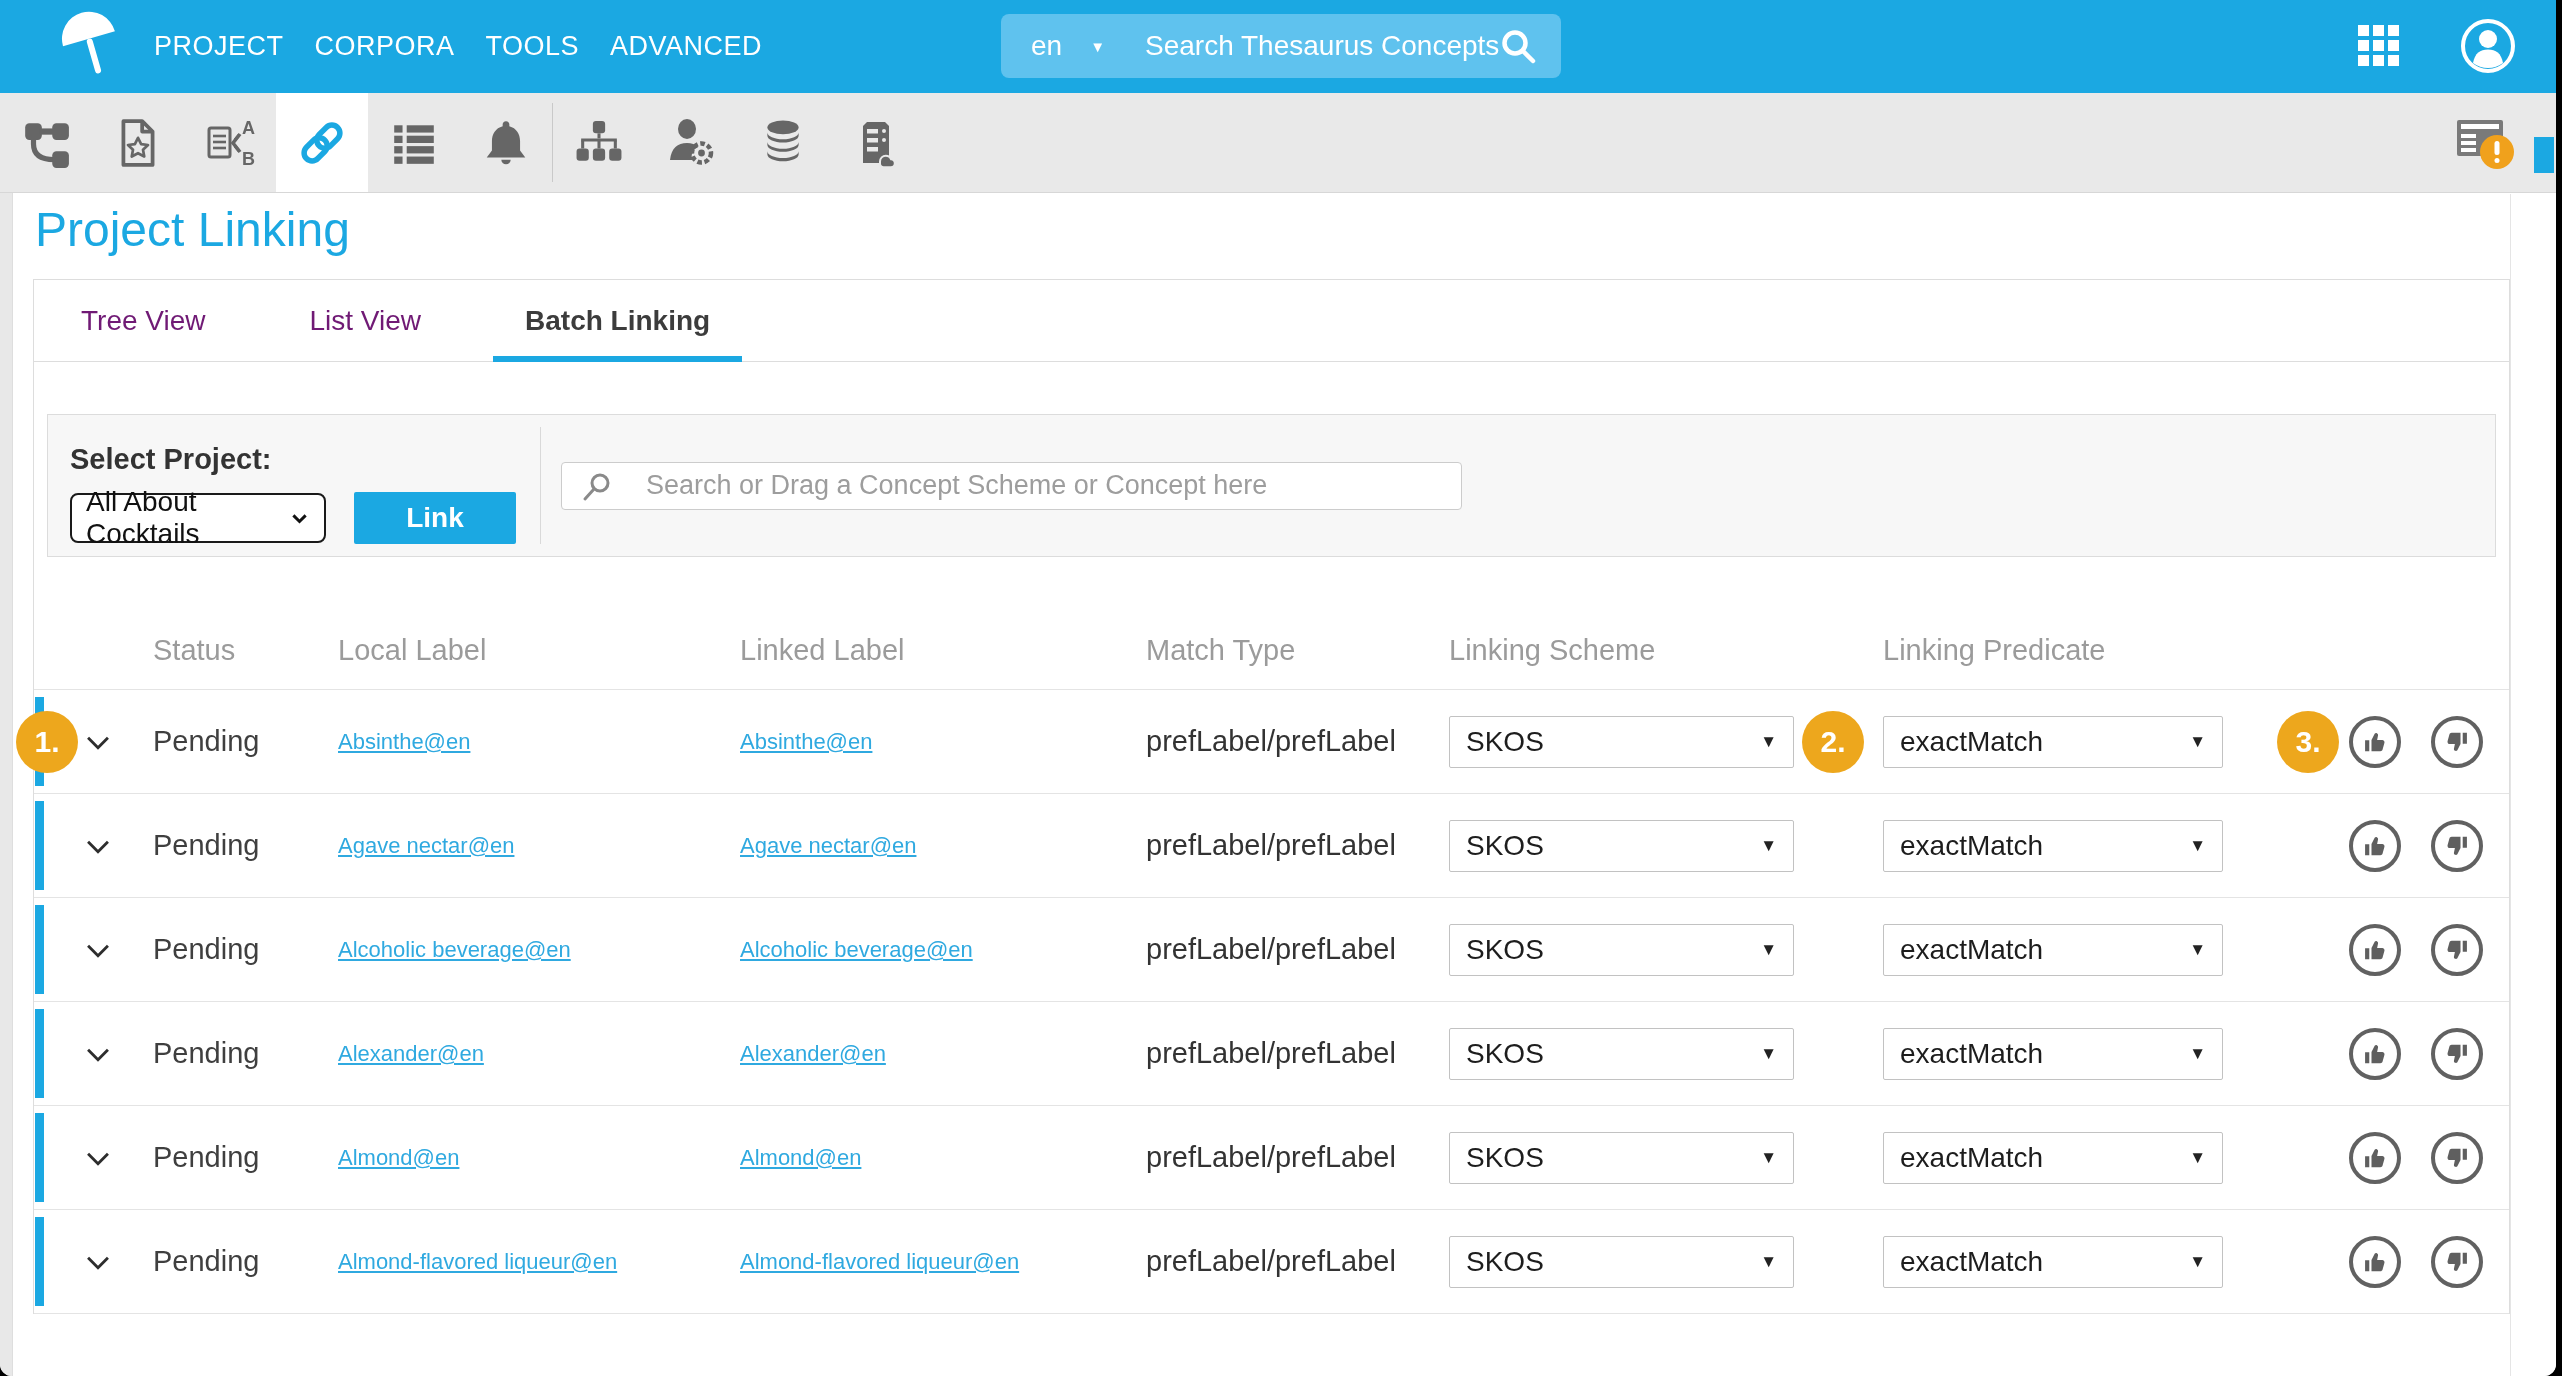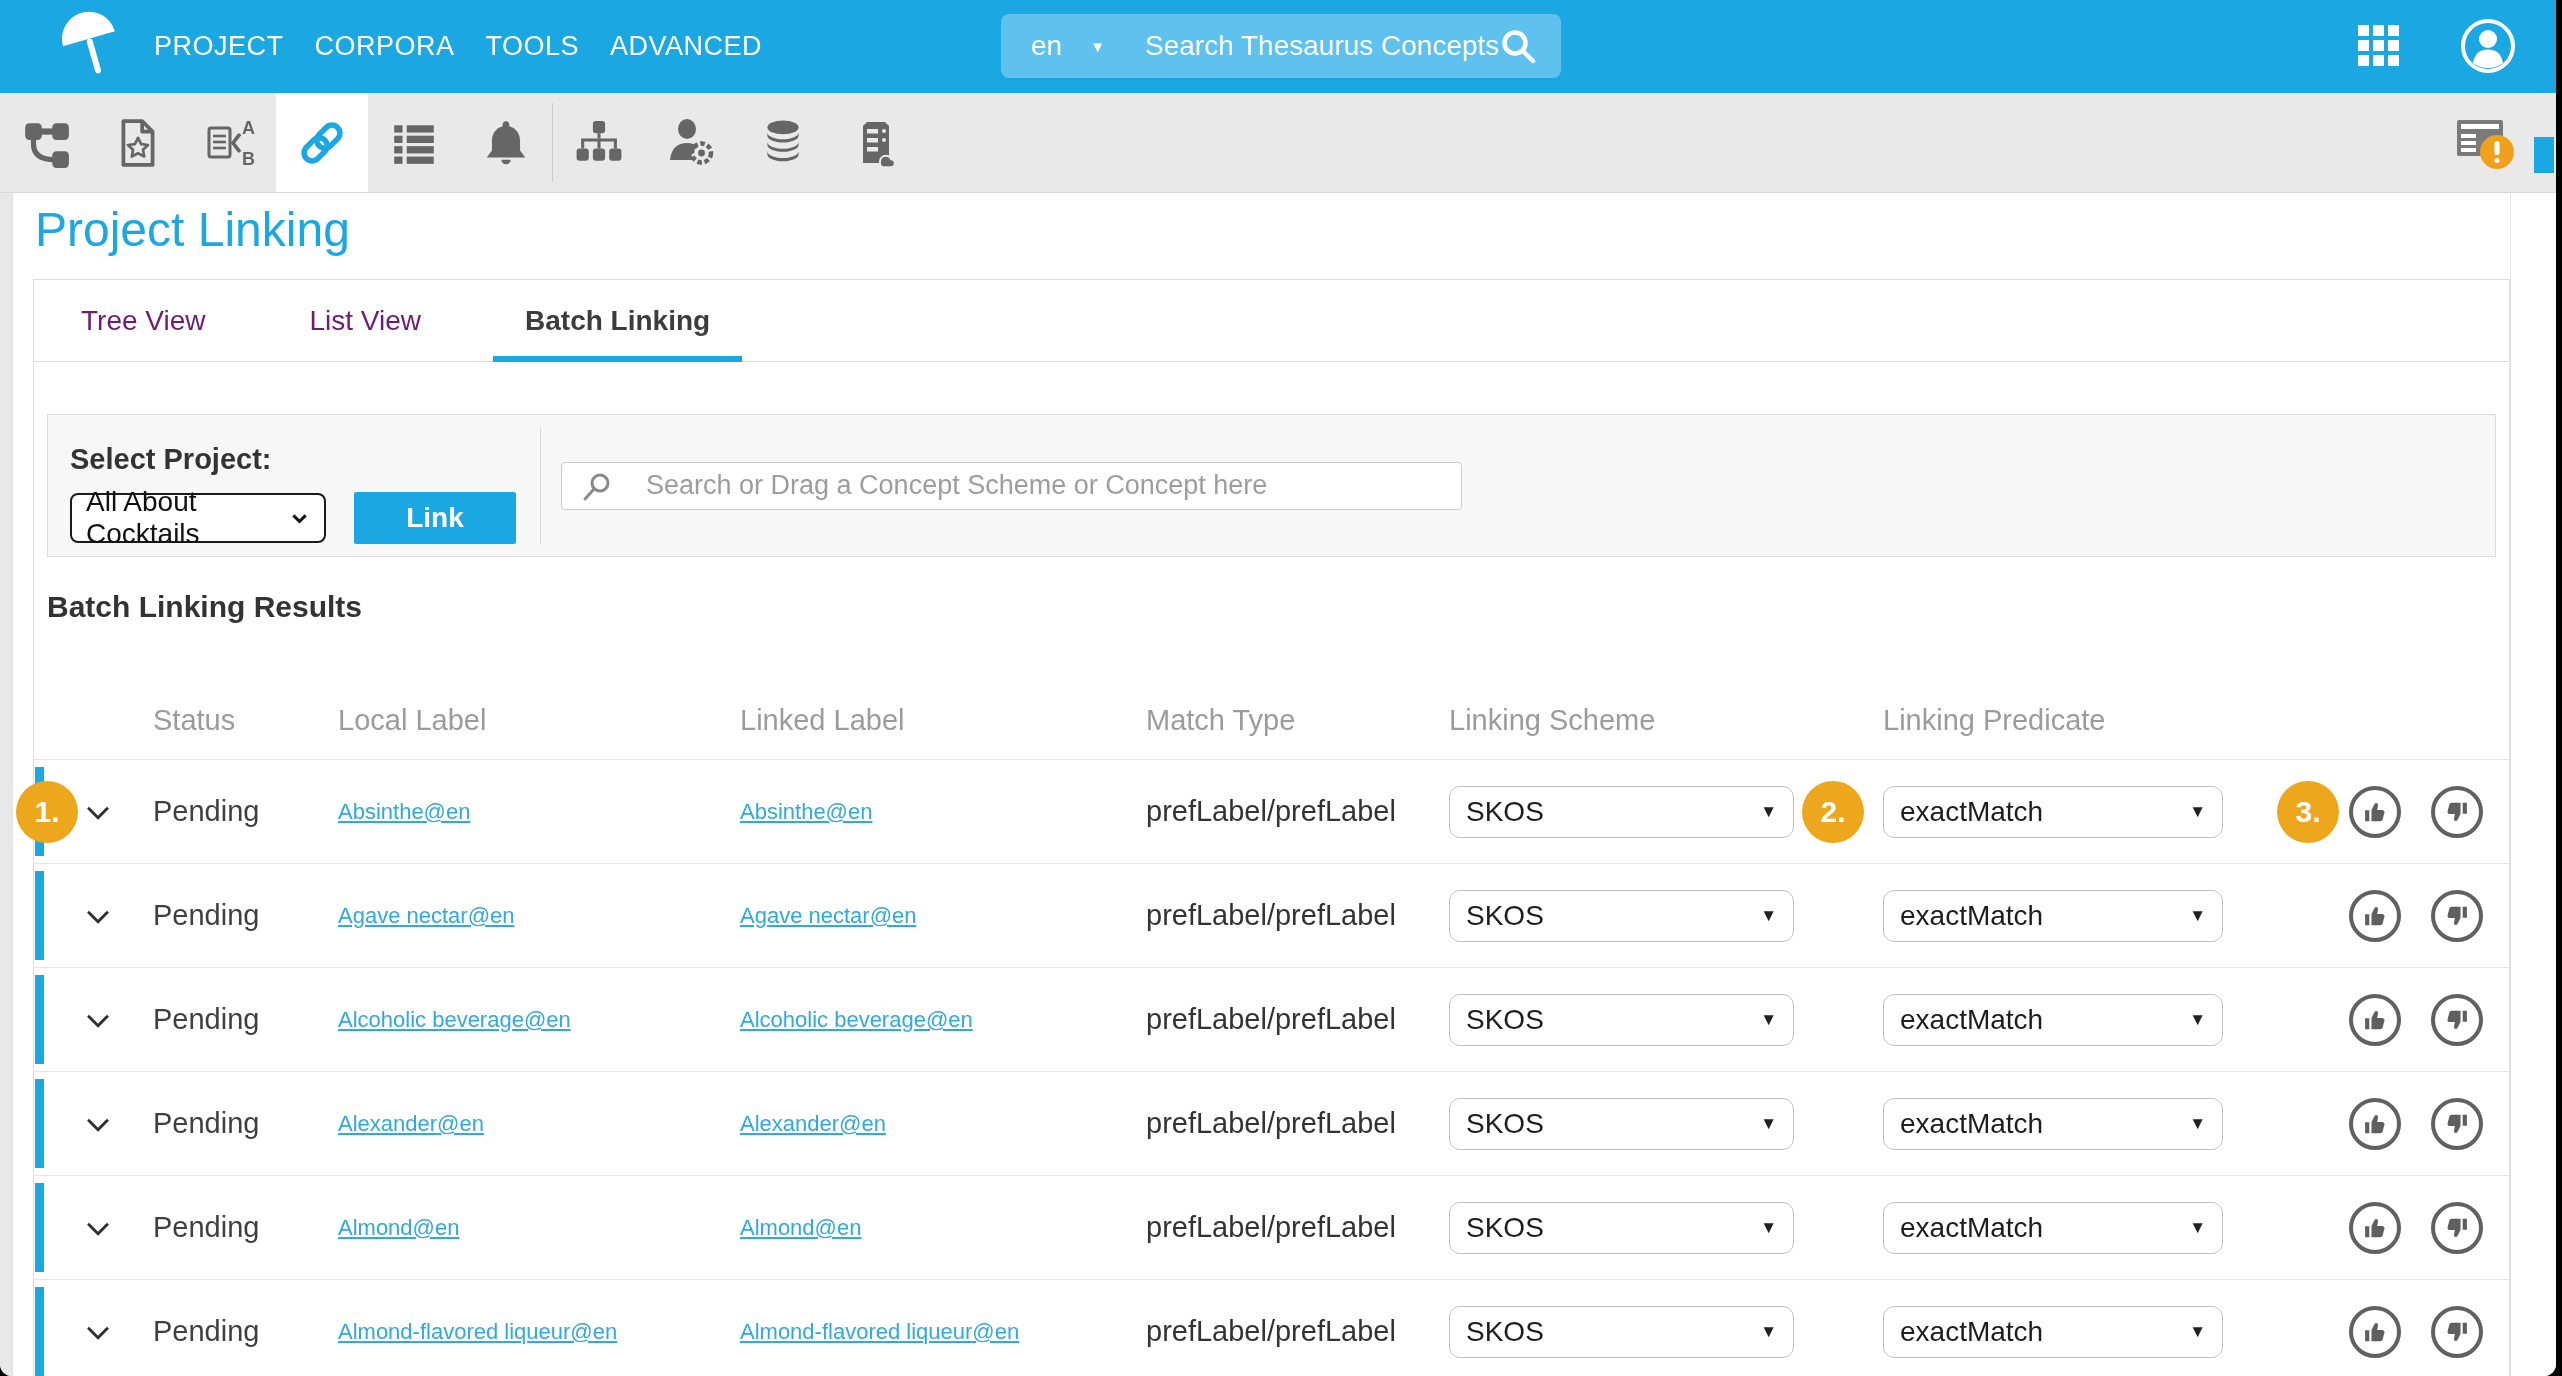--- a/index.html
+++ b/index.html
@@ -74,21 +74,21 @@
   .thead{height:133px; align-items:end; padding-bottom:22px; border-bottom:1px solid #e4e4e4;}
   .thead .hc{font-size:29px; color:var(--header-gray);}
   .trow{position:relative; height:104px; border-bottom:1px solid #e4e4e4;}
   .c{display:flex; align-items:center;}
   .c-exp{position:relative; height:100%;}
   .rowbar{position:absolute; left:1px; top:7px; bottom:7px; width:9px; background:var(--accent);}
   .chev{position:absolute; left:47px; top:50%; margin-top:-17px; width:34px; height:34px; cursor:pointer; color:#2d2d2d;}
   .c-status{font-size:29px; color:var(--text-dark);}
   .clink{font-size:22px; color:var(--link); text-decoration:underline; line-height:1.35; max-width:345px; display:inline-block; cursor:pointer;}
   .c-match{font-size:29px; color:#333;}
-  .fsel{height:52px; background:#fff; border:1px solid #c2c2c2; border-radius:11px; display:flex; align-items:center;
+  .fsel{height:52px; background:#fff; border:1px solid #c2c2c2; border-radius:2px; display:flex; align-items:center;
     justify-content:space-between; padding:0 16px; font-size:28px; color:#1d1d1d; cursor:pointer;}
   .fsel-scheme{width:345px;}
   .fsel-pred{width:340px;}
   .fcaret{font-size:17px; color:#222; margin-left:10px;}
   .c-actions{justify-content:flex-end; gap:30px; padding-right:28px;}
   .thumb{width:52px; height:52px; border:4px solid #616161; border-radius:50%; display:flex; align-items:center;
     justify-content:center; color:#5f5f5f; cursor:pointer; background:#fff;}
   .badge{display:none; position:absolute; width:62px; height:62px; border-radius:50%; background:var(--orange);
     color:#fff; font-size:30px; font-weight:700; align-items:center; justify-content:center; top:21px; z-index:3;}
   .badge.b1{left:-18px;}
@@ -287,21 +287,20 @@
               <svg width="32" height="32" viewBox="0 0 32 32" fill="none" stroke="currentColor" stroke-width="3">
                 <circle cx="19" cy="12" r="8"></circle>
                   <line x1="13" y1="18" x2="4" y2="28" stroke-linecap="round"></line>
               </svg>
             </span>
             <input type="text" placeholder="Search or Drag a Concept Scheme or Concept here" style="">
           </div>
         </div>
       </div>
 
-      <h2 class="results-heading">Batch Linking Results</h2>
 
       <div class="thead row-grid">
         <div class="hc"></div>
         <div class="hc">Status</div>
         <div class="hc">Local Label</div>
         <div class="hc">Linked Label</div>
         <div class="hc">Match Type</div>
         <div class="hc">Linking Scheme</div>
         <div class="hc">Linking Predicate</div>
         <div class="hc"></div>

